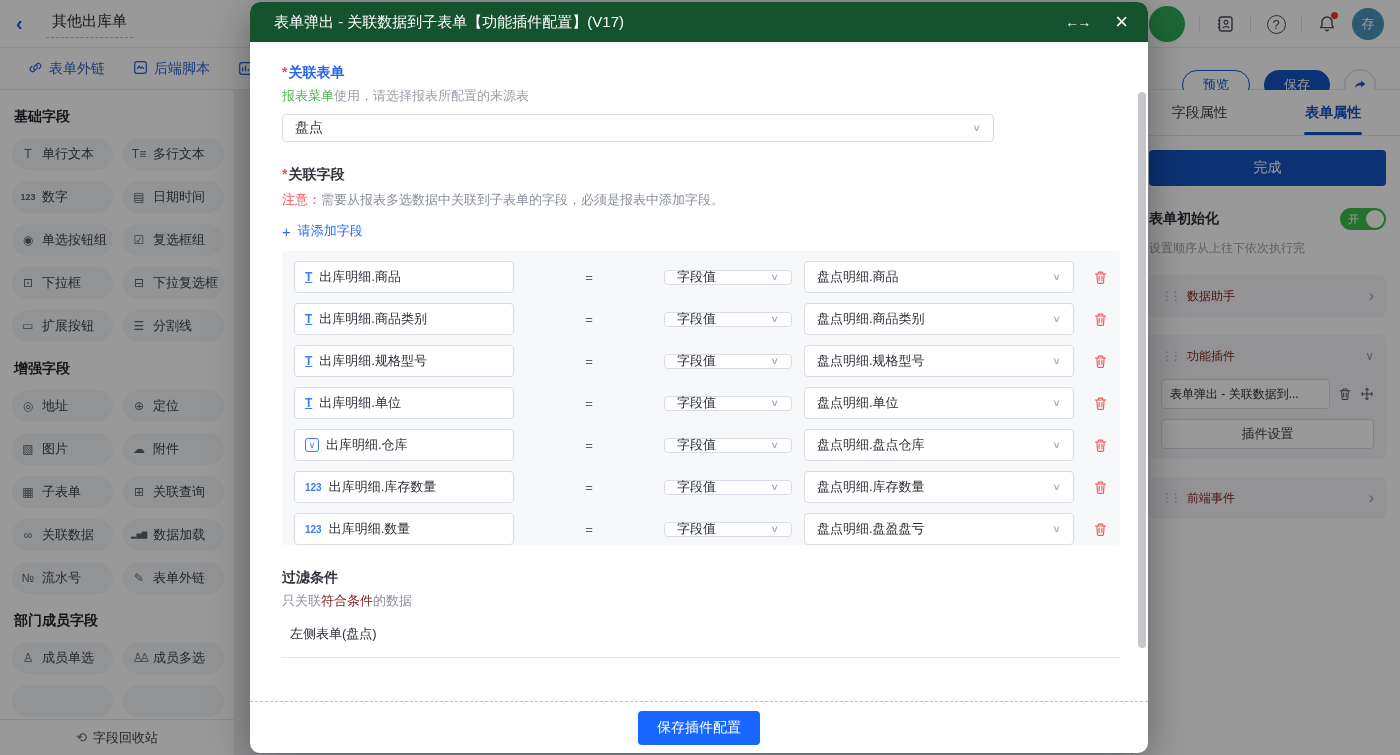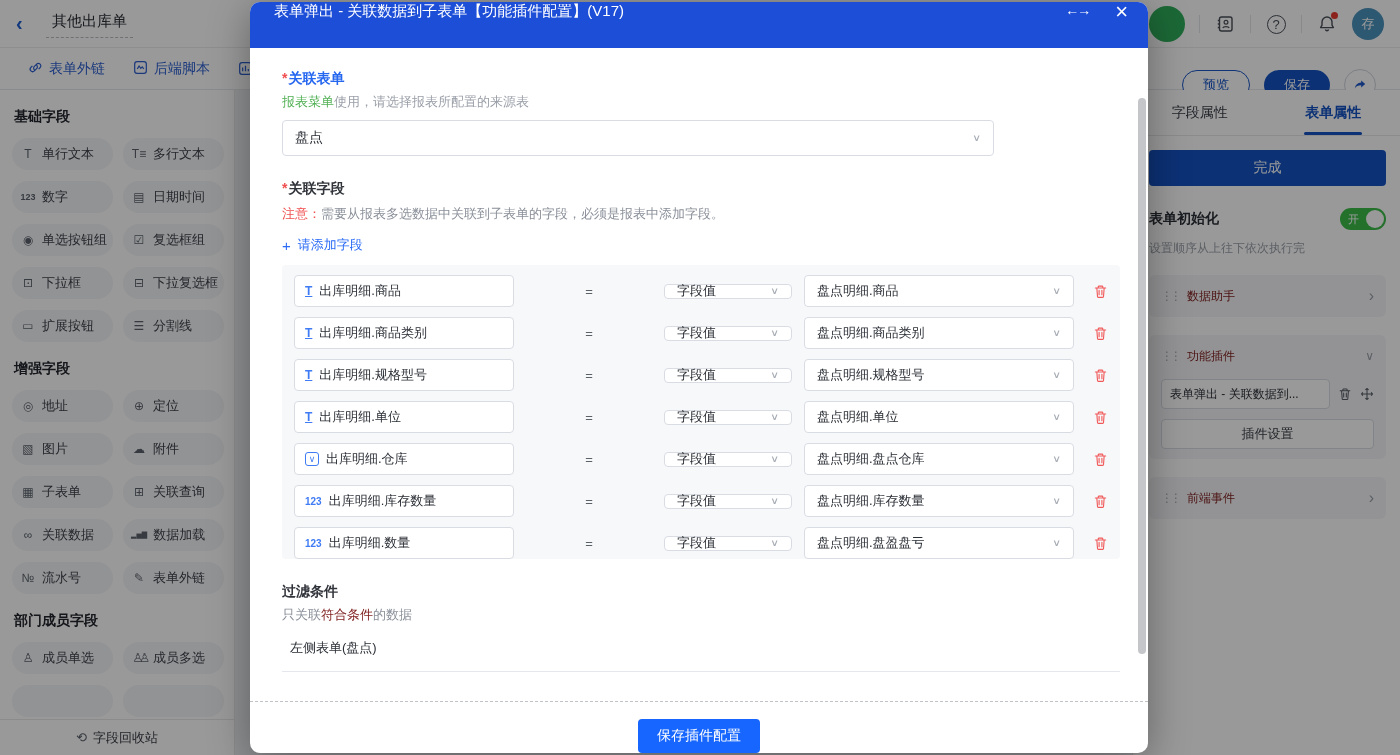--- a/index.html
+++ b/index.html
@@ -64,33 +64,33 @@
   .plug-input { flex:1; height:30px; background:#fff; border:1px solid #d8dce3; border-radius:4px; font-size:12px; color:#2b2f36;
                 display:flex; align-items:center; padding:0 8px; white-space:nowrap; overflow:hidden; }
   .plug-btn { margin-top:10px; width:100%; height:30px; background:#fff; border:1px solid #d8dce3; border-radius:4px;
               font-size:13px; color:#3c4049; cursor:pointer; }
 
   .overlay { position:absolute; inset:0; background:rgba(0,0,0,0.4); z-index:10; }
 
   
   .modal { position:absolute; left:250px; top:2px; width:898px; height:751px; background:#fff; border-radius:10px;
            z-index:20; box-shadow:0 8px 40px rgba(0,0,0,.35); display:flex; flex-direction:column; overflow:hidden; }
-  .m-header { height:46px; background:#1d4ed8; display:flex; align-items:flex-start; flex:none; }
+  .m-header { height:40px; background:#14532d; display:flex; align-items:center; flex:none; }
   .m-title { color:#fff; font-size:15px; margin-left:24px; flex:1; }
   .m-hicon { color:#fff; font-size:14px; margin-right:26px; cursor:pointer; }
   .m-hicon.close { font-size:22px; line-height:20px; margin-right:20px; }
   .m-body { flex:1; padding:0 28px 0 32px; position:relative; overflow:hidden; }
 
   .lbl { font-size:14px; font-weight:bold; }
   .star { color:#f04f4f; margin-right:1px; }
   .lbl-blue { color:#2667f0; }
   .lbl-dark { color:#31343b; }
   .hint { font-size:13px; color:#9a9fa8; margin-top:5px; }
   .hint .green { color:#53b156; }
-  .select { height:36px; border:1px solid #d9dce3; border-radius:4px; background:#fff; display:flex; align-items:center;
+  .select { height:28px; border:1px solid #d9dce3; border-radius:4px; background:#fff; display:flex; align-items:center;
             padding:0 12px; font-size:14px; color:#2b2f36; justify-content:space-between; cursor:pointer; }
   .sel-main { width:712px; margin-top:9px; }
   .carat { color:#a6abb4; font-size:12px; transform:scaleY(.8); }
   .note { font-size:13px; color:#8a8f99; margin-top:7px; }
   .note .red { color:#f04f4f; }
   .cols-head { display:flex; margin-top:17px; padding-bottom:11px; border-bottom:1px solid #e4e7ed; font-size:13px; color:#5c6168; }
   .cols-head .c1 { width:484px; padding-left:8px; }
   .add-link { display:flex; align-items:center; gap:7px; margin-top:13px; color:#2a6af5; font-size:13px; cursor:pointer; width:fit-content; }
   .add-plus { font-size:15px; }
 
@@ -106,21 +106,21 @@
   .msel { grid-column:3; height:15px; font-size:13px; }
   .rsel { grid-column:5; height:32px; font-size:13px; }
   .trash { grid-column:6; justify-self:end; cursor:pointer; display:flex; }
 
   .filter-desc { font-size:13px; color:#8a8f99; margin-top:5px; }
   .filter-desc .red { color:#7f1d1d; }
   .left-form { margin-top:15px; padding:0 0 14px 8px; font-size:13px; color:#2b2f36; border-bottom:1px solid #e4e7ed; }
 
   .m-scrollthumb { position:absolute; right:2px; top:50px; width:8px; height:556px; background:#c4c6ca; border-radius:4px; cursor:grab; }
 
-  .m-footer { flex:none; height:52px; border-top:1px dashed #bfc2c7; display:flex; align-items:flex-end; justify-content:center; }
+  .m-footer { flex:none; height:52px; border-top:1px dashed #bfc2c7; display:flex; align-items:center; justify-content:center; }
   .btn-save-plug { min-width:122px; height:34px; background:#1766ff; color:#fff; border:none; border-radius:4px; font-size:14px; padding:0 18px; cursor:pointer; }
 
   .mt22 { margin-top:22px; } .mt24 { margin-top:24px; }
 </style>
 </head>
 <body>
 
 <div class="stage">
 
   <div class="topbar">

